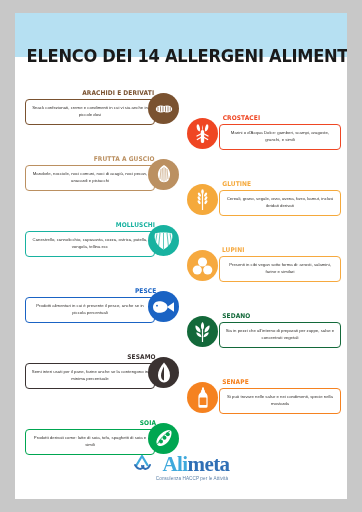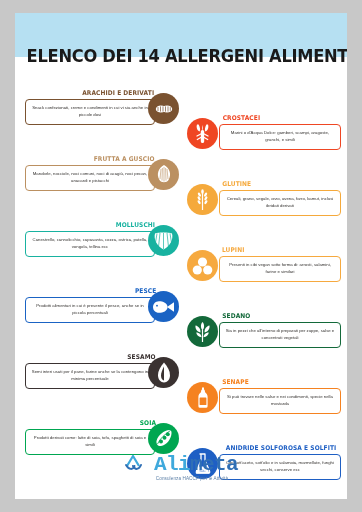--- a/index.html
+++ b/index.html
@@ -86,21 +86,21 @@
   .col.right .circ{left:4px;}
 
   
   .logo{
     position:absolute;left:0;bottom:18px;width:100%;
     display:flex;align-items:center;justify-content:center;
     flex-direction:column;
   }
   .logorow{display:flex;align-items:center;gap:2px;}
   .logotext{
-    font-family:Liberation Mono, monospace;
+    font-family:Liberation Serif, serif;
     font-weight:bold;font-size:21px;letter-spacing:-0.6px;
     line-height:1;
   }
   .logotext .a{color:#3fa9dc;}
   .logotext .b{color:#2f6fb5;}
   .tagline{
     margin-top:1px;margin-left:22px;
     font-size:4.6px;color:#5b7fa6;letter-spacing:0.1px;
     font-family:"Liberation Sans",sans-serif;
   }
@@ -286,33 +286,20 @@
         </div>
         <div class="item">
           <div class="head" style="color: rgb(245, 130, 32);">SENAPE</div>
           <div class="box" style="border-color: rgb(245, 130, 32);">
             <p>Si può trovare nelle salse e nei condimenti, specie nella mostarda</p>
           </div>
           <div class="circ" style="background: rgb(245, 130, 32);">
             <svg width="12" height="22" viewBox="0 0 12 22">
               <path d="M5 0.6 h2 v2.2 h0.6 l0.5 2.4 C9.6 6.4, 10.6 8, 10.6 9.8 v9.4 a1.6 1.6 0 0 1 -1.6 1.6 h-6 a1.6 1.6 0 0 1 -1.6 -1.6 V9.8 C1.4 8, 2.4 6.4, 3.9 5.2 L4.4 2.8 H5 Z" fill="#ffffff"></path>
               <rect x="2.6" y="10.5" width="6.8" height="7.6" rx="0.6" fill="#f58220"></rect>
-            </svg>
-          </div>
-        </div>
-        <div class="item">
-          <div class="head" style="color: rgb(30, 95, 196);">ANIDRIDE SOLFOROSA E SOLFITI</div>
-          <div class="box" style="border-color: rgb(30, 95, 196);">
-            <p>Cibi sott'aceto, sott'olio e in salamoia, marmellate, funghi secchi, conserve ecc</p>
-          </div>
-          <div class="circ" style="background: rgb(30, 95, 196);">
-            <svg width="17" height="21" viewBox="0 0 17 21">
-              <path d="M6 1 h5 v6 l4.6 11.2 a1.4 1.4 0 0 1 -1.3 2 H3.7 a1.4 1.4 0 0 1 -1.3 -2 L7 7 V1 Z" fill="none" stroke="#ffffff" stroke-width="1.3" stroke-linejoin="round"></path>
-              <path d="M4.3 13.6 h8.4 l2.4 5.8 a0.9 0.9 0 0 1 -0.9 1.2 H2.8 a0.9 0.9 0 0 1 -0.9 -1.2 Z" fill="#ffffff"></path>
-              <text x="8.5" y="19.2" font-size="3.2" fill="#1e5fc4" text-anchor="middle" font-family="DejaVu Sans">SO₂</text>
             </svg>
           </div>
         </div>
       </div>
   </div>
 
   <div class="logo">
     <div class="logorow">
       <span>
         <svg width="28" height="18" viewBox="0 0 28 18">

